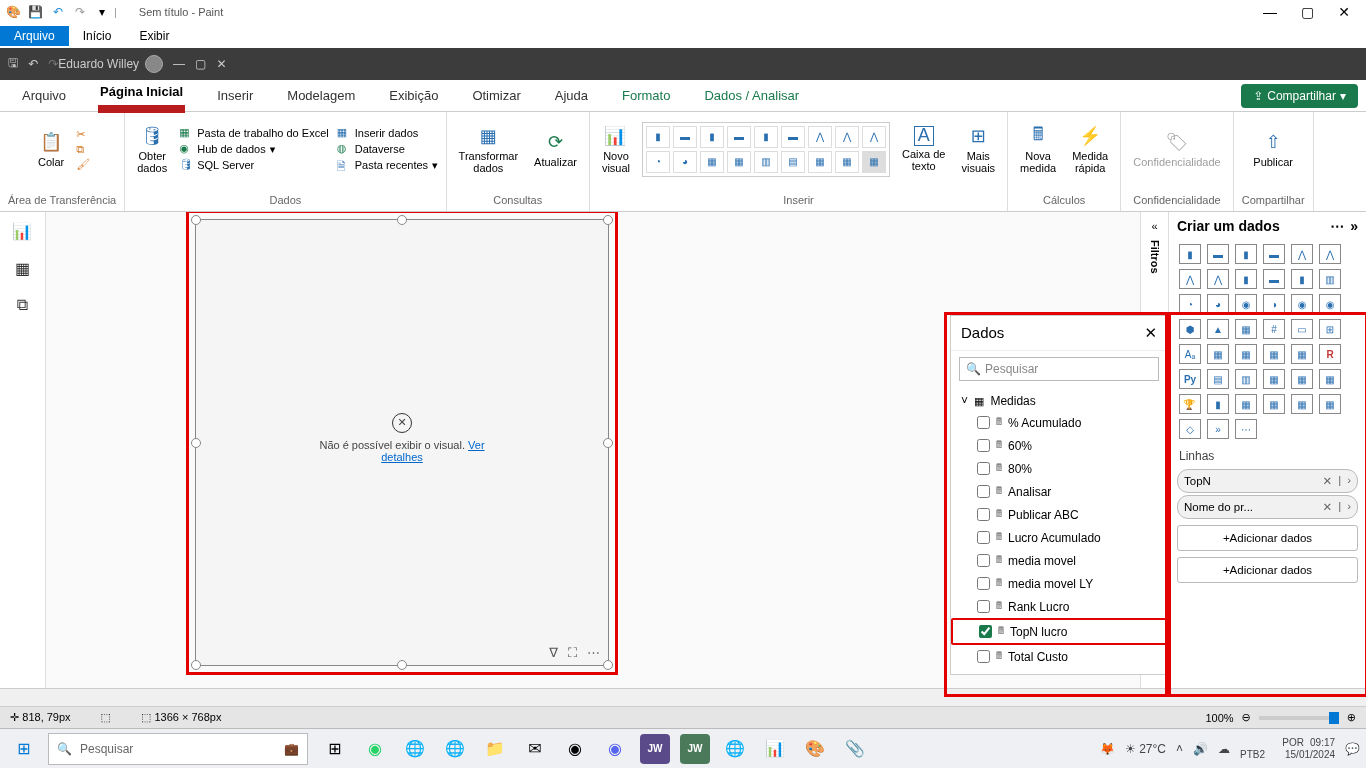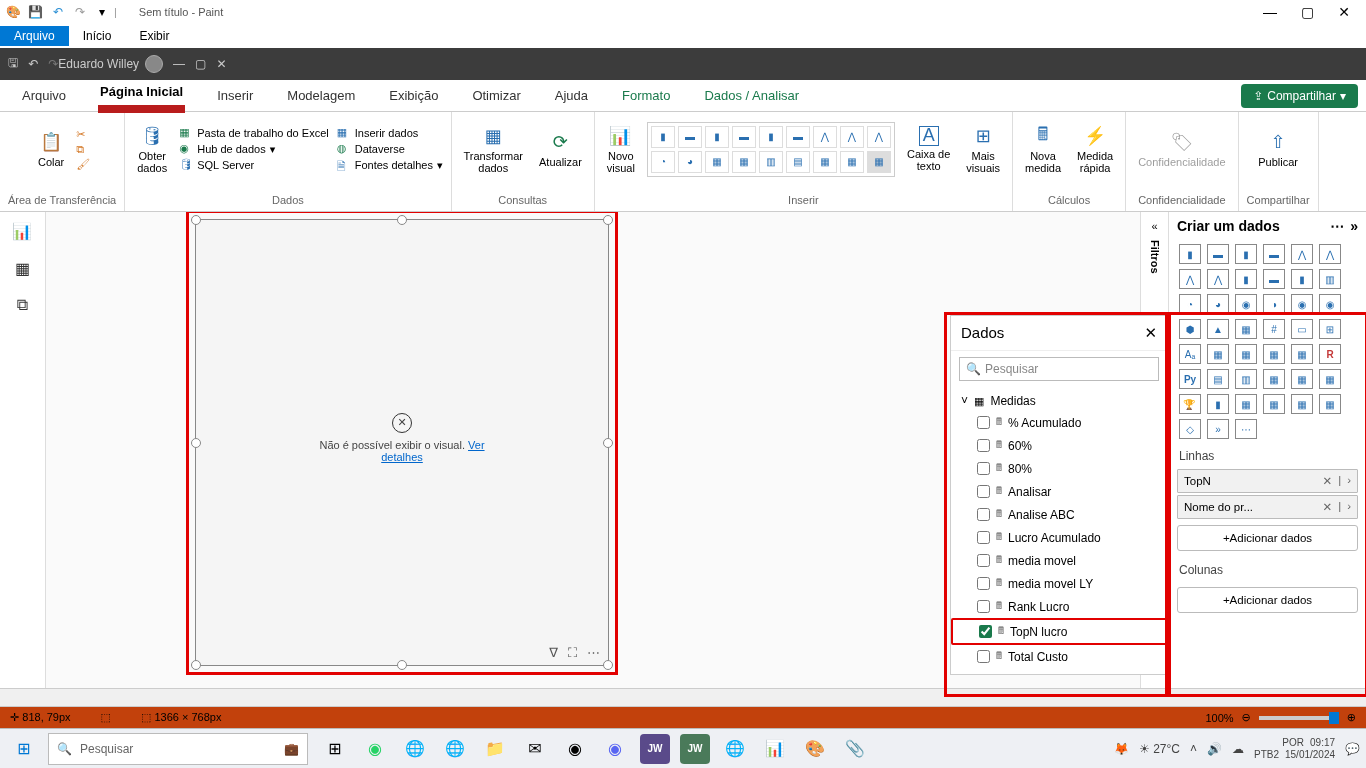--- a/index.html
+++ b/index.html
@@ -76,32 +76,32 @@
 
 
 .viz-panel { position: absolute; right: 0; top: 0; width: 198px; background: #fff; border-left: 1px solid #ddd; height: 100%; overflow: hidden; }
 .viz-panel .hdr { display: flex; align-items: center; justify-content: space-between; padding: 6px 8px; font-size: 14px; font-weight: 600; }
 .viz-gallery { display: grid; grid-template-columns: repeat(6, 22px); gap: 5px 6px; padding: 4px 10px; }
 .viz-gallery .v { width: 22px; height: 20px; border: 1px solid #888; font-size: 10px; display: flex; align-items: center; justify-content: center; color: #2a6fb0; background: #fff; }
 .viz-panel .toggle-row { display: flex; align-items: center; gap: 6px; padding: 6px 10px; font-size: 11.5px; }
 .toggle { width: 26px; height: 14px; border: 1px solid #888; border-radius: 7px; position: relative; }
 .toggle::after { content: ""; width: 10px; height: 10px; background: #777; border-radius: 50%; position: absolute; left: 1px; top: 1px; }
 .viz-panel .section-label { padding: 6px 10px 4px; font-size: 12px; color: #444; }
-.field-well { margin: 2px 8px; border: 1px solid #bbb; border-radius: 1px; padding: 4px 6px; font-size: 11.5px; background: #f1f1f1; display: flex; align-items: center; justify-content: space-between; }
+.field-well { margin: 2px 8px; border: 1px solid #bbb; border-radius: 11px; padding: 4px 6px; font-size: 11.5px; background: #f1f1f1; display: flex; align-items: center; justify-content: space-between; }
 .field-well .acts { display: flex; gap: 6px; color: #666; }
 .add-data { margin: 6px 8px; border: 1px solid #bbb; border-radius: 3px; padding: 6px; font-size: 11.5px; text-align: center; cursor: pointer; }
 .red-overlay { border: 3px solid #e20000; position: absolute; pointer-events: none; }
 .dados-overlay { right: 198px; top: 100px; width: 224px; height: 385px; }
 .viz-overlay { right: -2px; top: 100px; width: 200px; height: 385px; }
 
 
 .hscroll { height: 18px; background: #f0f0f0; border-top: 1px solid #ccc; }
 
 
-.paint-status { height: 22px; background: #c2410c; border-top: 1px solid #ccc; display: flex; align-items: center; font-size: 11px; padding: 8px 10px; gap: 30px; }
+.paint-status { height: 22px; background: #e5e5e5; border-top: 1px solid #ccc; display: flex; align-items: center; font-size: 11px; padding: 8px 10px; gap: 30px; }
 .paint-status .right { margin-left: auto; display: flex; align-items: center; gap: 8px; }
 .slider { width: 80px; height: 4px; background: #ccc; position: relative; }
 .slider::after { content: ""; position: absolute; right: 0; top: -4px; width: 10px; height: 12px; background: #0078d4; }
 
 
 .taskbar { height: 40px; background: #eef0f4; display: flex; align-items: center; padding: 0 6px; gap: 6px; font-size: 12px; border-top: 1px solid #bbb; }
 .taskbar .start { width: 36px; height: 32px; display: flex; align-items: center; justify-content: center; }
 .taskbar .search { flex: 0 0 260px; height: 32px; border: 1px solid #bbb; background: #fff; display: flex; align-items: center; padding: 0 8px; gap: 8px; color: #666; }
 .taskbar .tb-icons { display: flex; gap: 10px; align-items: center; margin-left: 6px; }
 .taskbar .tb-icons .ti { width: 30px; height: 30px; border-radius: 4px; display: flex; align-items: center; justify-content: center; font-size: 16px; }
@@ -214,21 +214,21 @@
         <div class="rrow">
             <span class="sico" style="color:#2a6fb0">▦</span>
             <span>Inserir dados</span>
           </div>
         <div class="rrow">
             <span class="sico" style="color:#1a7a4c">◍</span>
             <span>Dataverse</span>
           </div>
         <div class="rrow">
             <span class="sico" style="color:#2a6fb0">🗎</span>
-            <span>Fontes detalhes</span> 
+            <span>Pasta recentes</span> 
             <span>▾</span>
           </div>
       </div>
     </div>
     <div class="label">Dados</div>
   </div>
 
   <div class="ribbon-group">
     <div class="content">
       <div class="rbtn">
@@ -416,21 +416,20 @@
     <div class="section-label">Linhas</div>
     <div class="field-well">
       <span>TopN</span>
       <span class="acts"><span>✕</span> | <span>›</span></span>
     </div>
     <div class="field-well">
       <span>Nome do pr...</span>
       <span class="acts"><span>✕</span> | <span>›</span></span>
     </div>
     <div class="add-data">+Adicionar dados</div>
-    <div class="section-label">Colunas</div>
     <div class="add-data">+Adicionar dados</div>
   </div>
 
   <div class="dados-panel">
     <div class="hdr">
       <span>Dados</span>
       <span>✕</span>
     </div>
     <div class="search">
       <span>🔍</span>
@@ -459,21 +458,21 @@
             <span>80%</span>
           </div>
           <div class="field">
             <input type="checkbox" style="">
             <span class="m-icon">🖩</span>
             <span>Analisar</span>
           </div>
           <div class="field">
             <input type="checkbox" style="">
             <span class="m-icon">🖩</span>
-            <span>Analise ABC</span>
+            <span>Publicar ABC</span>
           </div>
           <div class="field">
             <input type="checkbox" style="">
             <span class="m-icon">🖩</span>
             <span>Lucro Acumulado</span>
           </div>
           <div class="field">
             <input type="checkbox" style="">
             <span class="m-icon">🖩</span>
             <span>media movel</span>
@@ -549,20 +548,20 @@
     <span style="color:#ff7139">🦊</span>
     <span><span>☀</span> <span>27°C</span></span>
     <span>˄</span>
     <span>🔊</span>
     <span>☁</span>
     <div class="clock">
       <div style="display:flex;gap:6px">
           <span>POR</span>
           <span>09:17</span>
         </div>
-      <div style="display:flex;gap:6px">
+      <div style="display:flex;gap:20px">
           <span>PTB2</span>
           <span>15/01/2024</span>
         </div>
     </div>
     <span>💬</span>
   </div>
 </div>
 
 </body></html>

